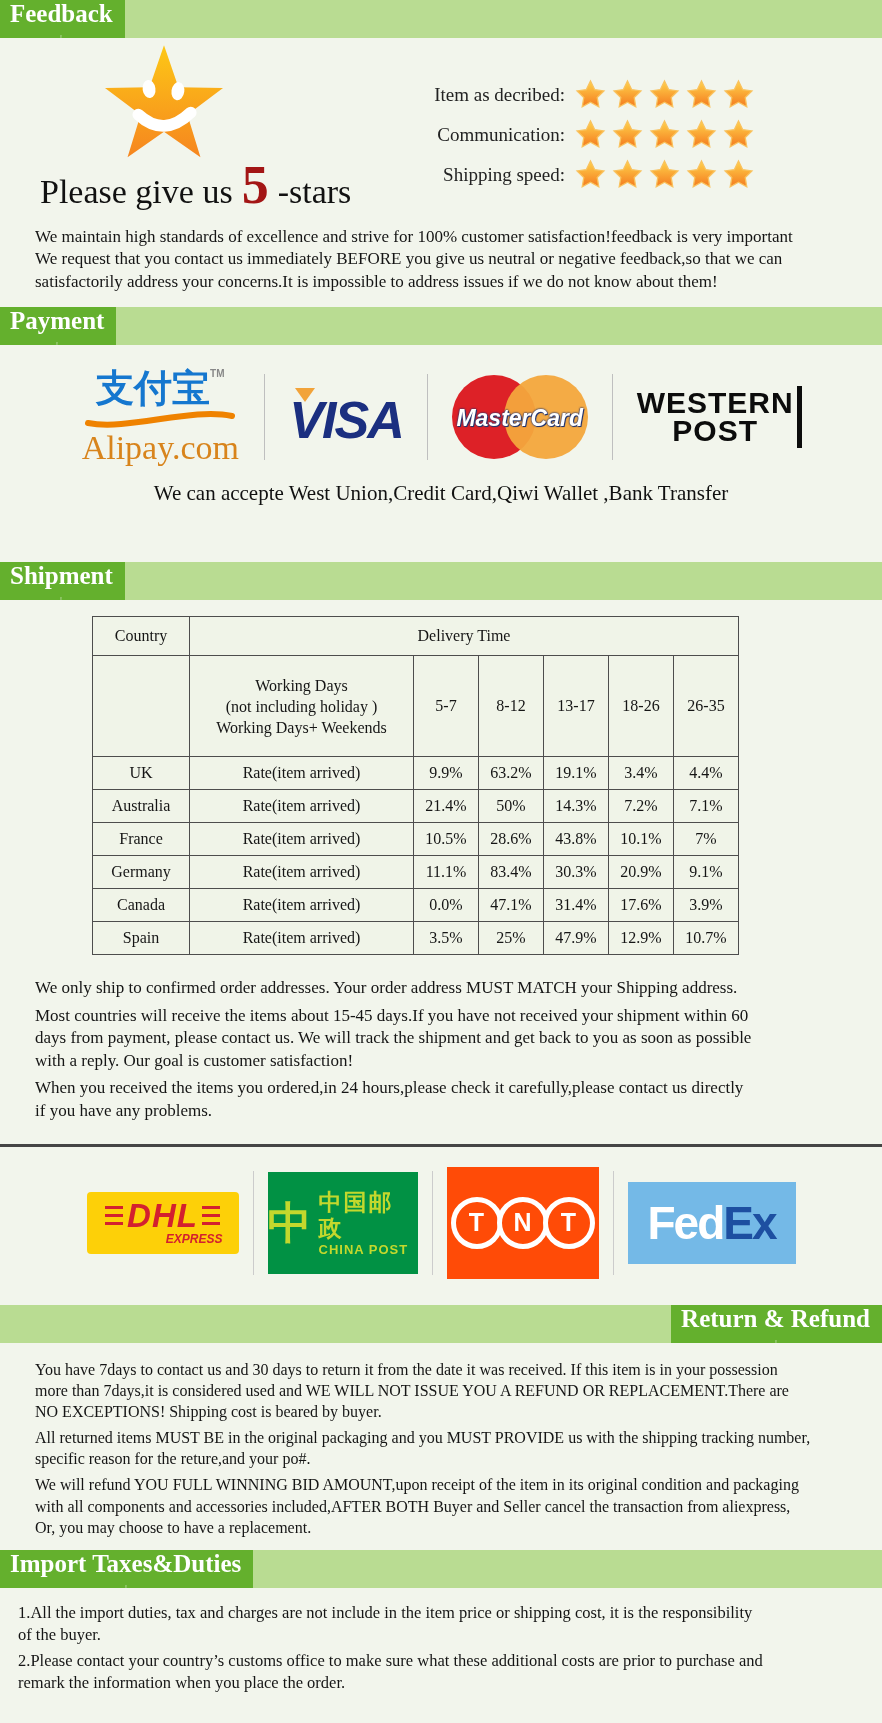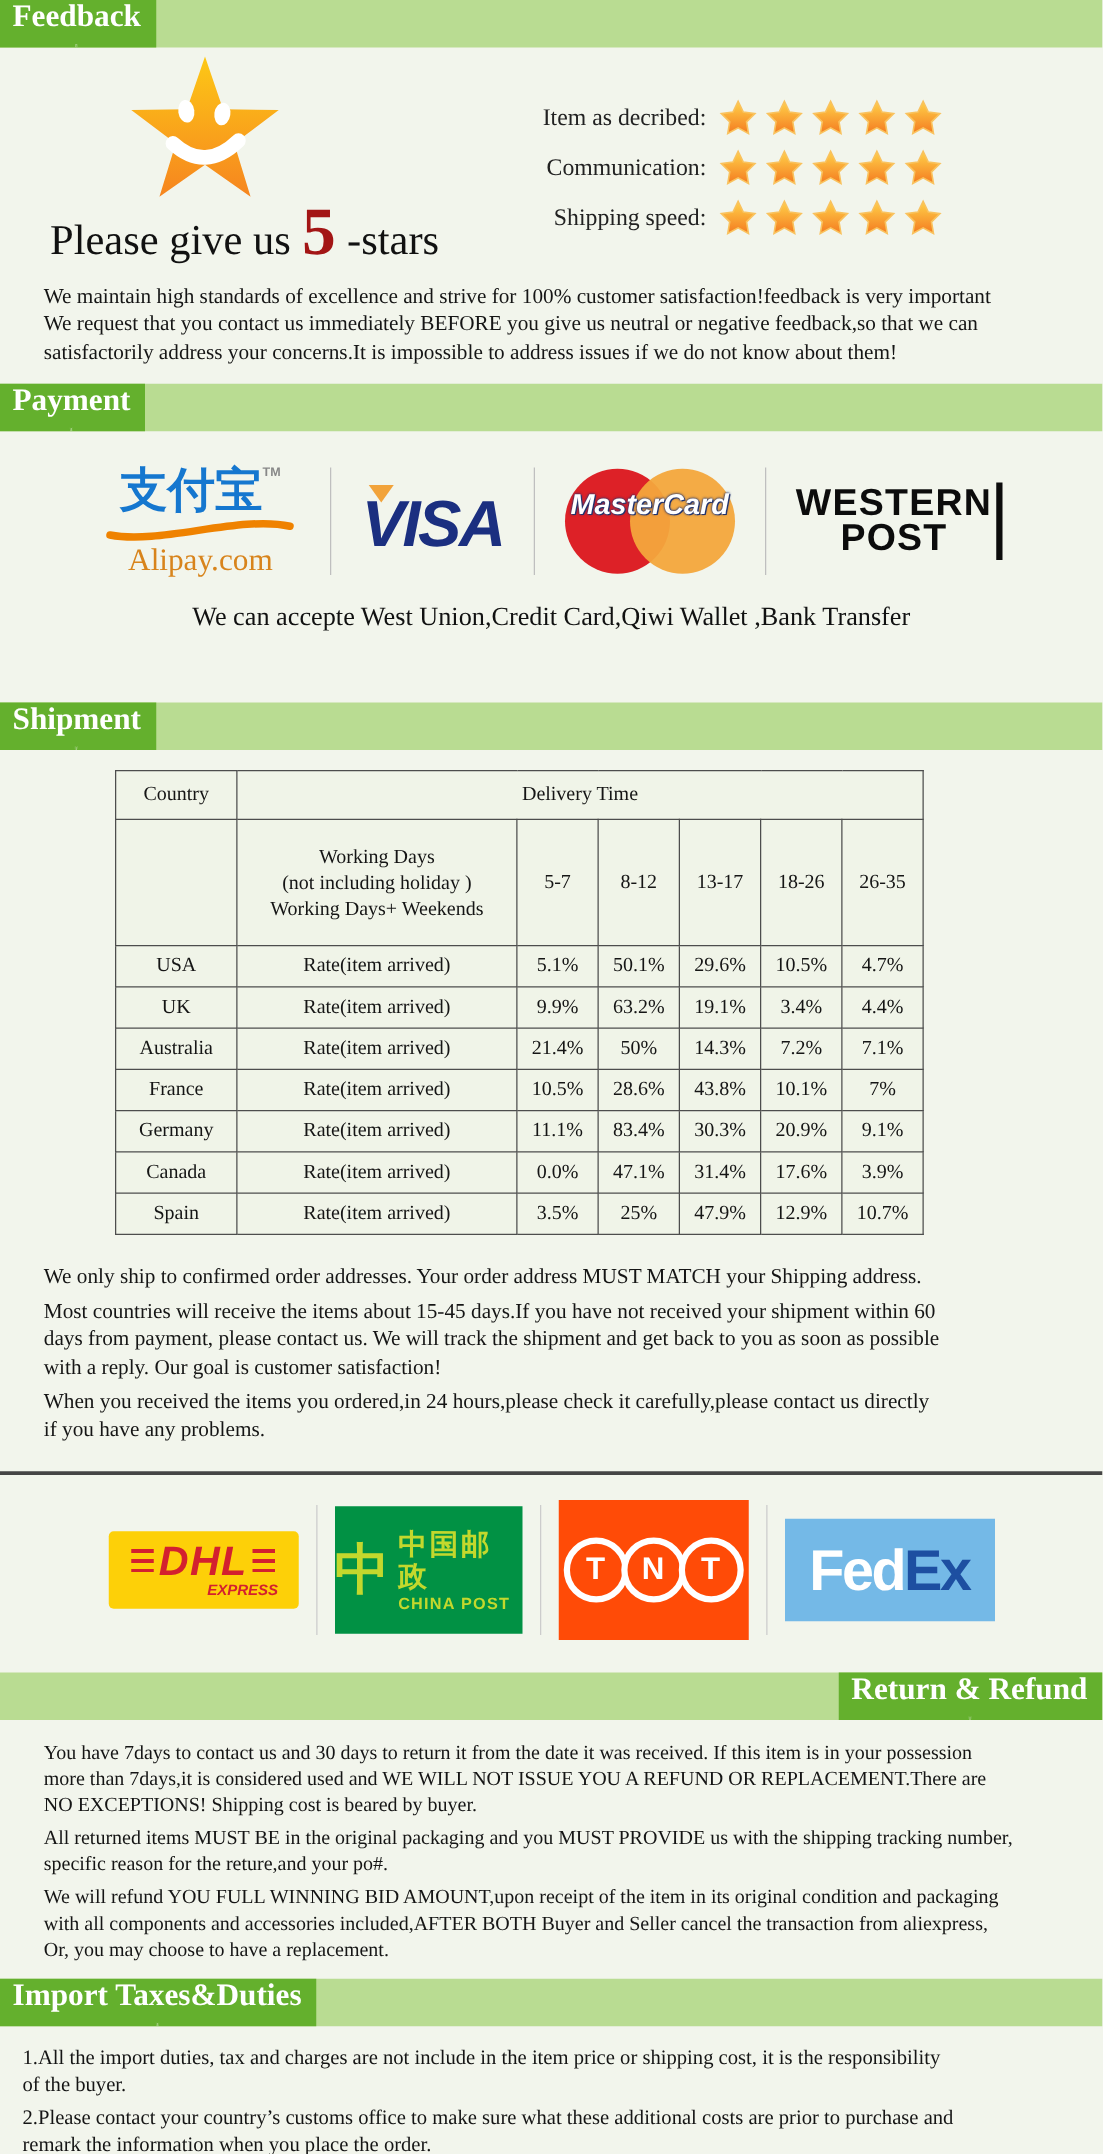--- a/index.html
+++ b/index.html
@@ -29,30 +29,30 @@
   .ship-notes{margin-top:22px;font-size:17px;}
   .ret-notes{margin-top:16px;font-size:16px;}
   .imp-notes{margin:14px 0 0 0;padding-left:18px;font-size:16.5px;}
   
   .banner-payment{margin-top:14px;}
   .paylogos{display:flex;align-items:center;justify-content:center;gap:24px;margin-top:24px;height:96px;}
   .pay-div{width:1px;height:86px;background:#bfbfbf;}
   .alipay{display:flex;flex-direction:column;align-items:center;line-height:1;}
   .alipay-cn{font-family:"Liberation Sans",sans-serif;font-weight:bold;font-size:38px;color:#1577cf;position:relative;}
   .alipay-tm{font-size:10px;color:#888;vertical-align:top;}
-  .alipay-url{font-size:25px;color:#d8841c;margin-top:2px;font-family:"Liberation Serif",serif;}
+  .alipay-url{font-size:34px;color:#d8841c;margin-top:2px;font-family:"Liberation Serif",serif;}
   .visa{font-family:"Liberation Sans",sans-serif;font-style:italic;font-weight:900;font-size:52px;color:#1b2f80;
     letter-spacing:-2px;position:relative;padding-top:6px;}
   .visa::before{content:"";position:absolute;top:4px;left:6px;width:0;height:0;
     border-left:10px solid transparent;border-right:10px solid transparent;border-top:14px solid #f2a33a;}
   .mc{position:relative;width:136px;height:88px;}
   .mc-c{position:absolute;top:2px;width:84px;height:84px;border-radius:50%;}
   .mc-red{left:0;background:#dd2127;}
   .mc-yel{right:0;background:#f3a73c;opacity:.95;}
-  .mc-txt{position:absolute;top:17px;left:0;width:100%;text-align:center;color:#fff;
+  .mc-txt{position:absolute;top:32px;left:0;width:100%;text-align:center;color:#fff;
     font-family:"Liberation Sans",sans-serif;font-style:italic;font-weight:bold;font-size:23px;
     text-shadow:0 0 2px #23356f,0 0 2px #23356f,1px 1px 0 #23356f;}
   .wu{display:flex;align-items:center;}
   .wu-txt{font-family:"Liberation Sans",sans-serif;font-weight:900;font-size:30px;color:#0c0c0c;
     line-height:.95;text-align:center;letter-spacing:1px;}
   .wu-bar{width:5px;height:62px;background:#0c0c0c;margin-left:3px;}
   .accept{margin-top:16px;text-align:center;font-size:21px;color:#111;}
   
   .banner-shipment{margin-top:56px;}
   table.ship{border-collapse:collapse;margin:16px 0 0 92px;background:#f0f4e8;}
@@ -267,29 +267,20 @@
           <div class="tline">Working Days</div>
           <div class="tline">(not including holiday )</div>
           <div class="tline">Working Days+ Weekends</div>
         </td>
     <td class="range">5-7</td>
         <td class="range">8-12</td>
         <td class="range">13-17</td>
         <td class="range">18-26</td>
         <td class="range">26-35</td>
       </tr>
-  <tr>
-        <td class="c-country">USA</td>
-        <td class="c-rate">Rate(item arrived)</td>
-        <td class="c-val">5.1%</td>
-        <td class="c-val">50.1%</td>
-        <td class="c-val">29.6%</td>
-        <td class="c-val">10.5%</td>
-        <td class="c-val">4.7%</td>
-      </tr>
       <tr>
         <td class="c-country">UK</td>
         <td class="c-rate">Rate(item arrived)</td>
         <td class="c-val">9.9%</td>
         <td class="c-val">63.2%</td>
         <td class="c-val">19.1%</td>
         <td class="c-val">3.4%</td>
         <td class="c-val">4.4%</td>
       </tr>
       <tr>

